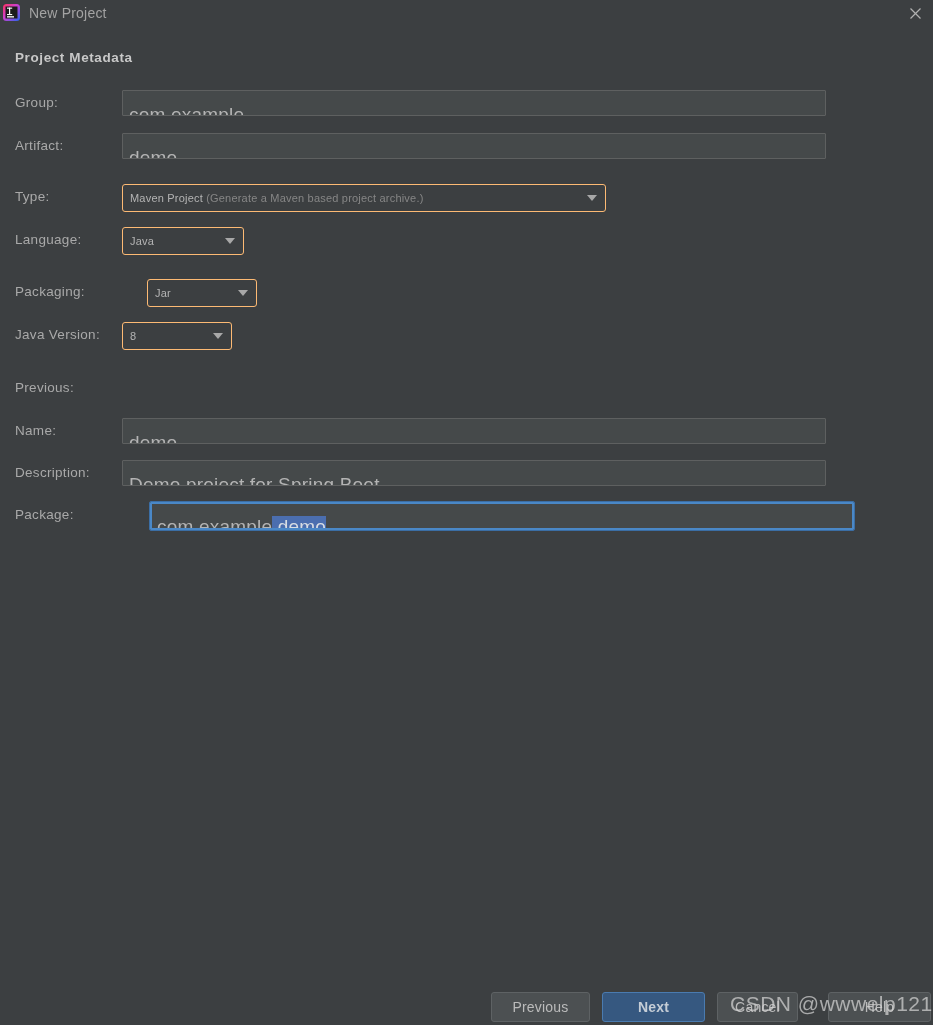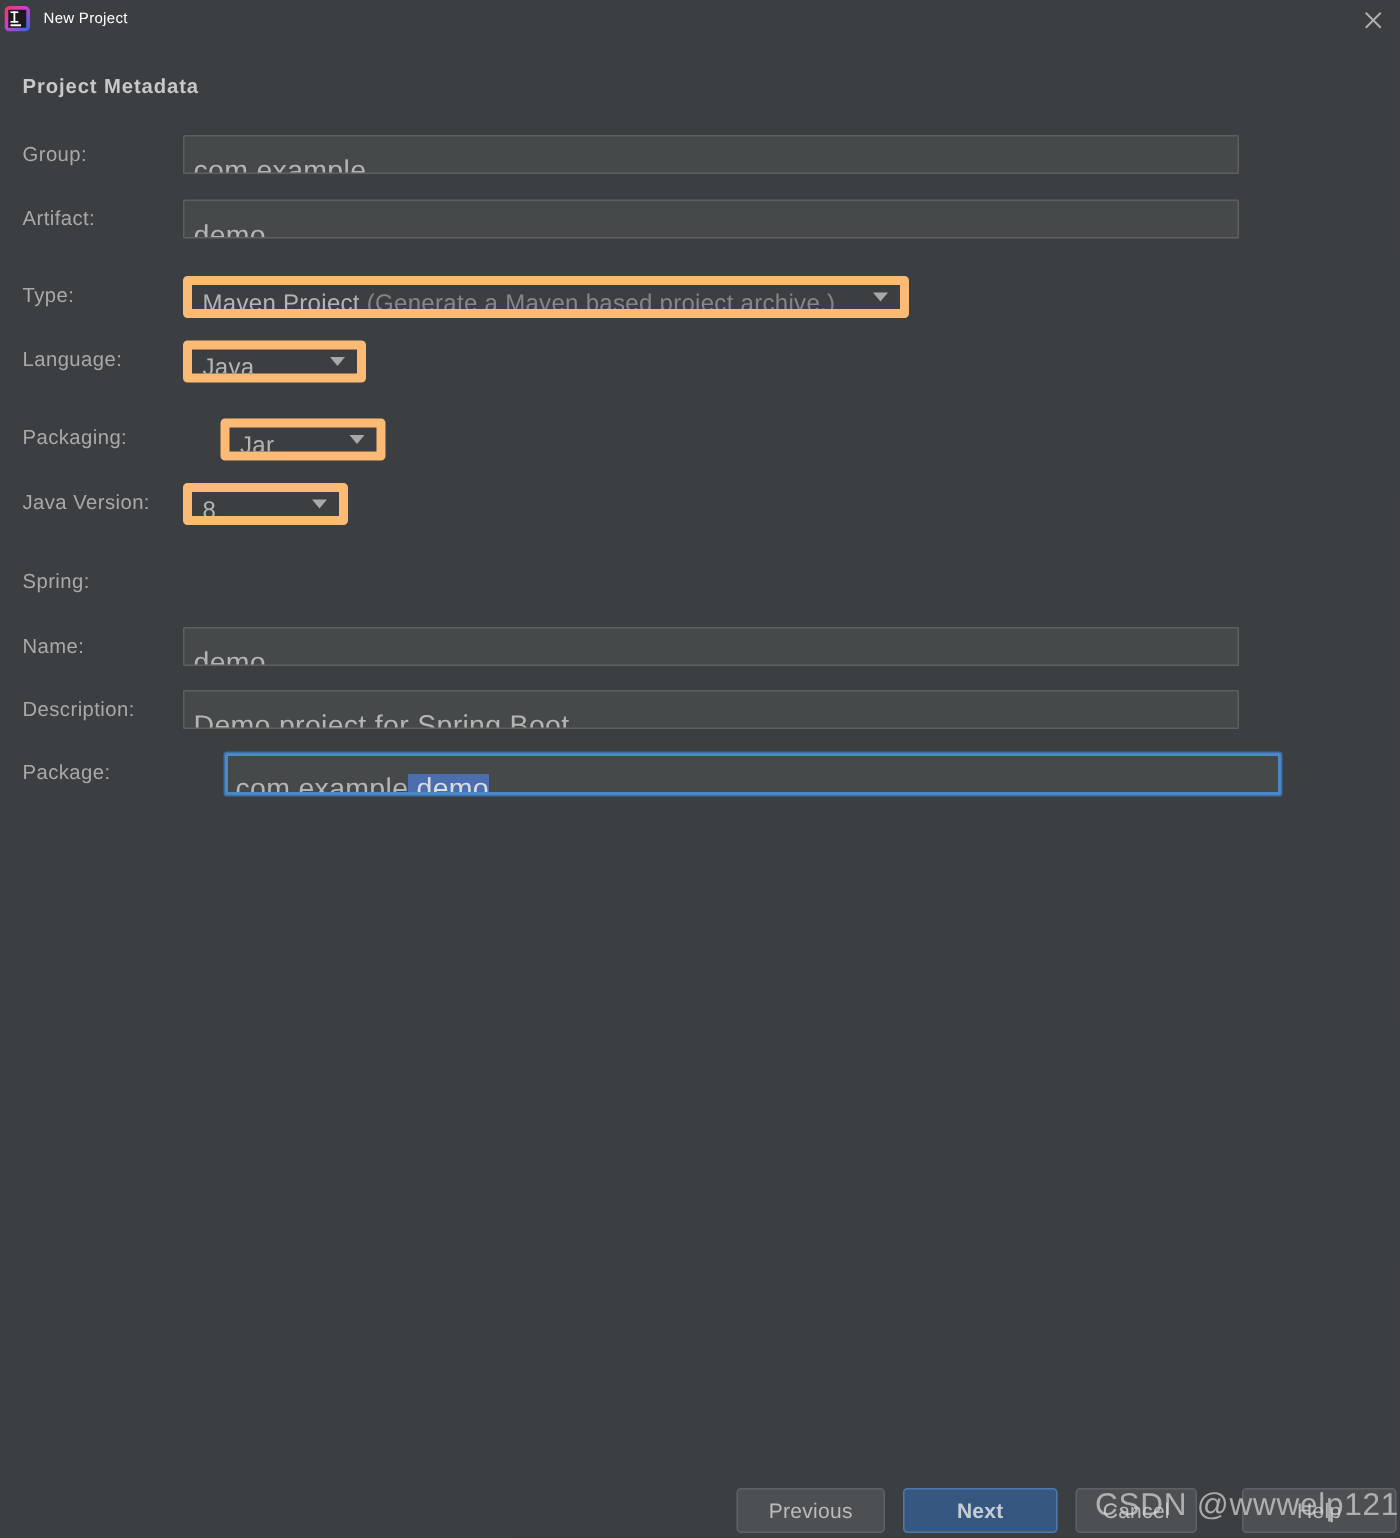--- a/index.html
+++ b/index.html
@@ -33,22 +33,22 @@
     position: absolute;
     left: 3px;
     top: 4px;
     width: 17px;
     height: 17px;
   }
   .title-text {
     position: absolute;
     left: 29px;
     top: 4px;
-    font-size: 10px;
-    color: #ffffff;
+    font-size: 14px;
+    color: #a3a3a3;
     line-height: 18px;
     letter-spacing: .2px;
   }
   .close-btn {
     position: absolute;
     right: 6px;
     top: 2px;
     width: 24px;
     height: 22px;
     display: flex;
@@ -117,24 +117,24 @@
     color: #d8dde3;
   }
 
   
   .combo {
     position: absolute;
     left: 122px;
     top: 0;
     height: 28px;
     background: #3c3f41;
-    border: 6px solid #fdba74;
+    border: 1px solid #fdba74;
     border-radius: 3px;
     color: #b4b4b4;
-    font-size: 16px;
+    font-size: 11px;
     line-height: 26px;
     padding: 0 26px 0 7px;
     letter-spacing: .2px;
     white-space: nowrap;
     overflow: hidden;
     cursor: default;
   }
   .combo .dim { color: #868686; }
   .arrow {
     position: absolute;
@@ -257,21 +257,21 @@
 
   <div class="row" style="top:322px;">
     <span class="lbl">Java Version:</span>
     <div class="combo" style="width:110px;">
       <span>8</span>
       <span class="arrow"></span>
     </div>
   </div>
 
   <div class="row" style="top:375px;">
-    <span class="lbl">Spring:</span>
+    <span class="lbl">Previous:</span>
   </div>
 
   <div class="row" style="top:418px;">
     <span class="lbl">Name:</span>
     <div class="field wide">demo</div>
   </div>
 
   <div class="row" style="top:460px;">
     <span class="lbl">Description:</span>
     <div class="field wide">Demo project for Spring Boot</div>

